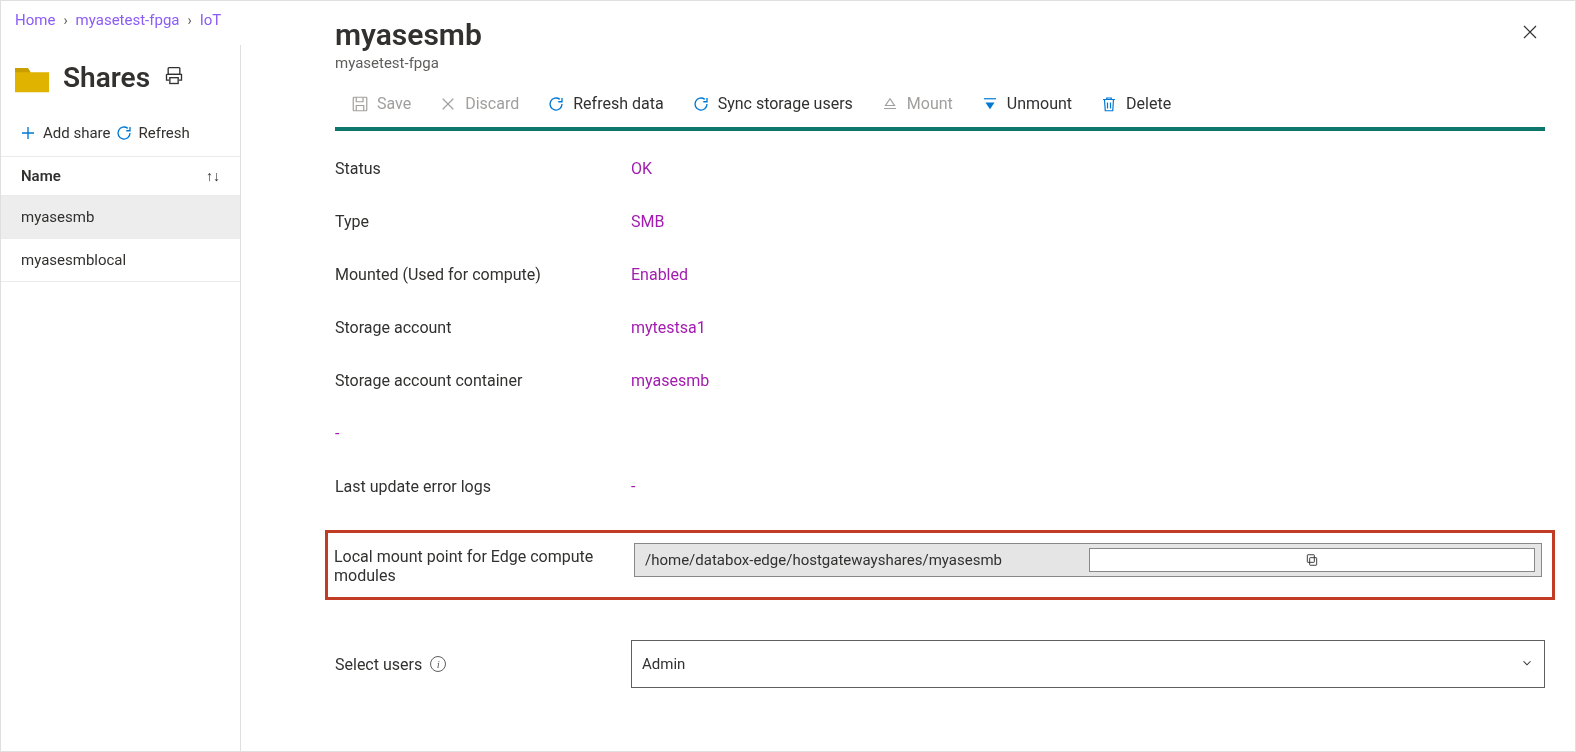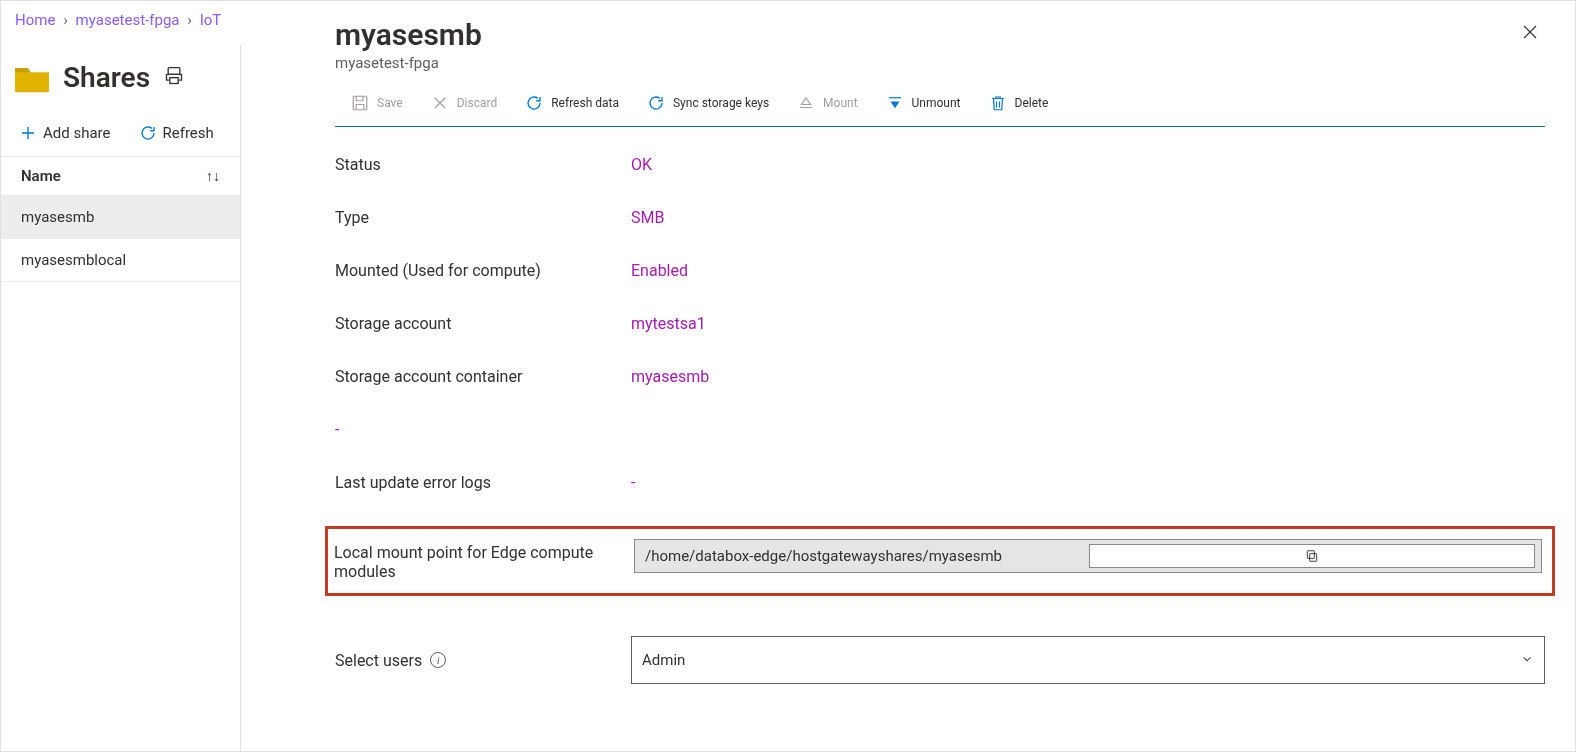--- a/index.html
+++ b/index.html
@@ -45,21 +45,21 @@
   }
   .folder-icon {
     width: 34px; height: 30px;
   }
   .left-title { font-size: 28px; font-weight: 600; }
   .print-icon { color: #323130; }
 
   .left-toolbar {
     display: flex;
     align-items: center;
-    gap: 28px;
+    gap: 4px;
     padding: 10px 18px 14px 18px;
   }
   .tb-btn {
     display: inline-flex;
     align-items: center;
     gap: 6px;
     color: #323130;
     cursor: pointer;
     font-size: 15px;
   }
@@ -104,22 +104,22 @@
   }
   .detail-title { font-size: 30px; font-weight: 600; }
   .detail-subtitle { font-size: 15px; color: #605e5c; margin-top: 2px; }
   .close-btn { font-size: 18px; cursor: pointer; padding: 6px; }
 
   .detail-toolbar {
     display: flex;
     align-items: center;
     gap: 28px;
     padding: 22px 0 14px 16px;
-    border-bottom: 1px solid #0f766e;
-    font-size: 12px;
+    border-bottom: 4px solid #0f766e;
+    font-size: 16px;
   }
   .dtb {
     display: inline-flex;
     align-items: center;
     gap: 8px;
     cursor: pointer;
   }
   .dtb svg { width: 18px; height: 18px; }
   .dtb.disabled { color: #a19f9d; cursor: default; }
   .dtb.link svg { stroke: #0078d4; fill: none; }
@@ -291,21 +291,21 @@
     <span class="dtb link">
       <svg viewBox="0 0 24 24" stroke-width="1.8">
           <path d="M20 12 a8 8 0 1 1 -3 -6.2 M20 4 v5 h-5"></path>
         </svg>
       <span>Refresh data</span>
     </span>
     <span class="dtb link">
       <svg viewBox="0 0 24 24" stroke-width="1.8">
           <path d="M20 12 a8 8 0 1 1 -3 -6.2 M20 4 v5 h-5"></path>
         </svg>
-      <span>Sync storage keys</span>
+      <span>Sync storage users</span>
     </span>
     <span class="dtb disabled">
       <svg viewBox="0 0 24 24" stroke="#a19f9d" stroke-width="1.6" fill="none">
           <path d="M4 18 h16 M12 5 l-6 9 h12 z"></path>
         </svg>
       <span>Mount</span>
     </span>
     <span class="dtb link">
       <svg viewBox="0 0 24 24" stroke-width="1.6" fill="none">
           <path d="M4 5 h16" stroke="#0078d4"></path>

